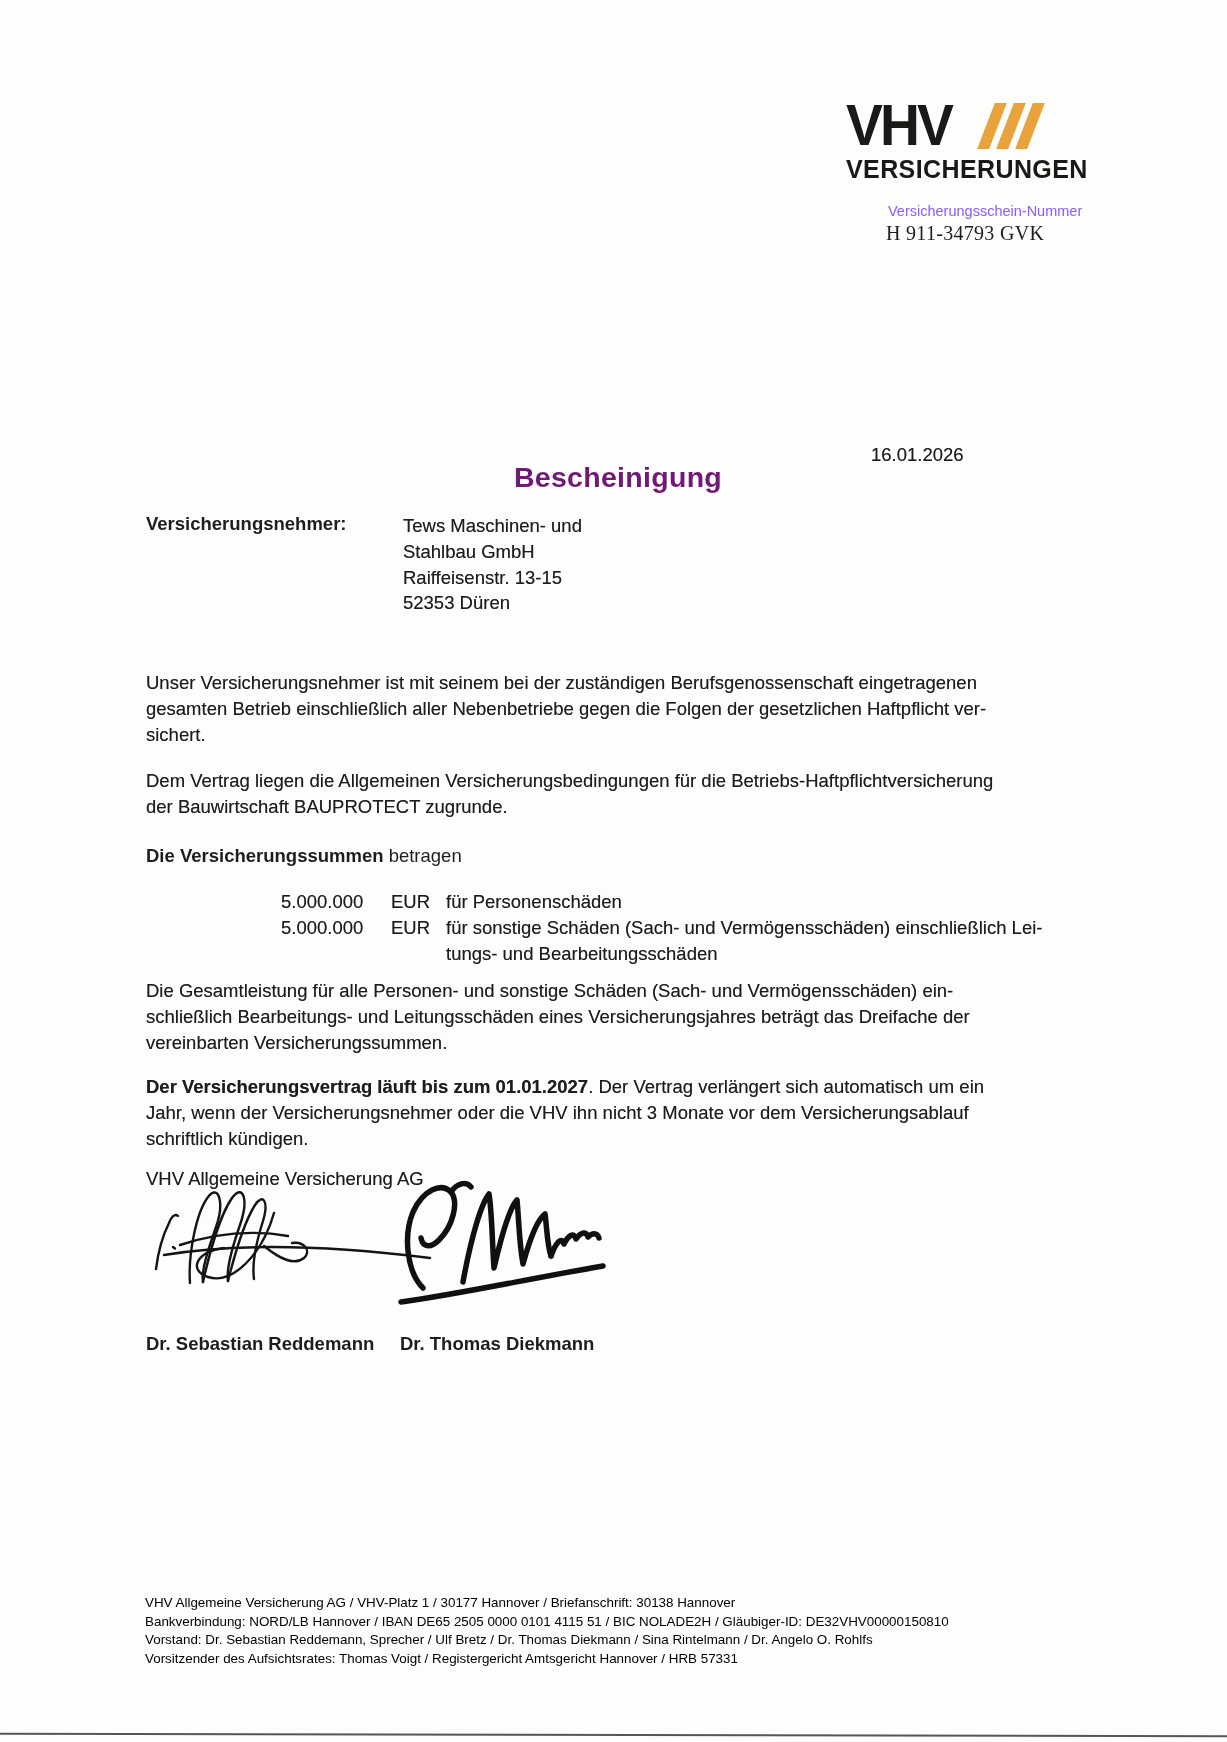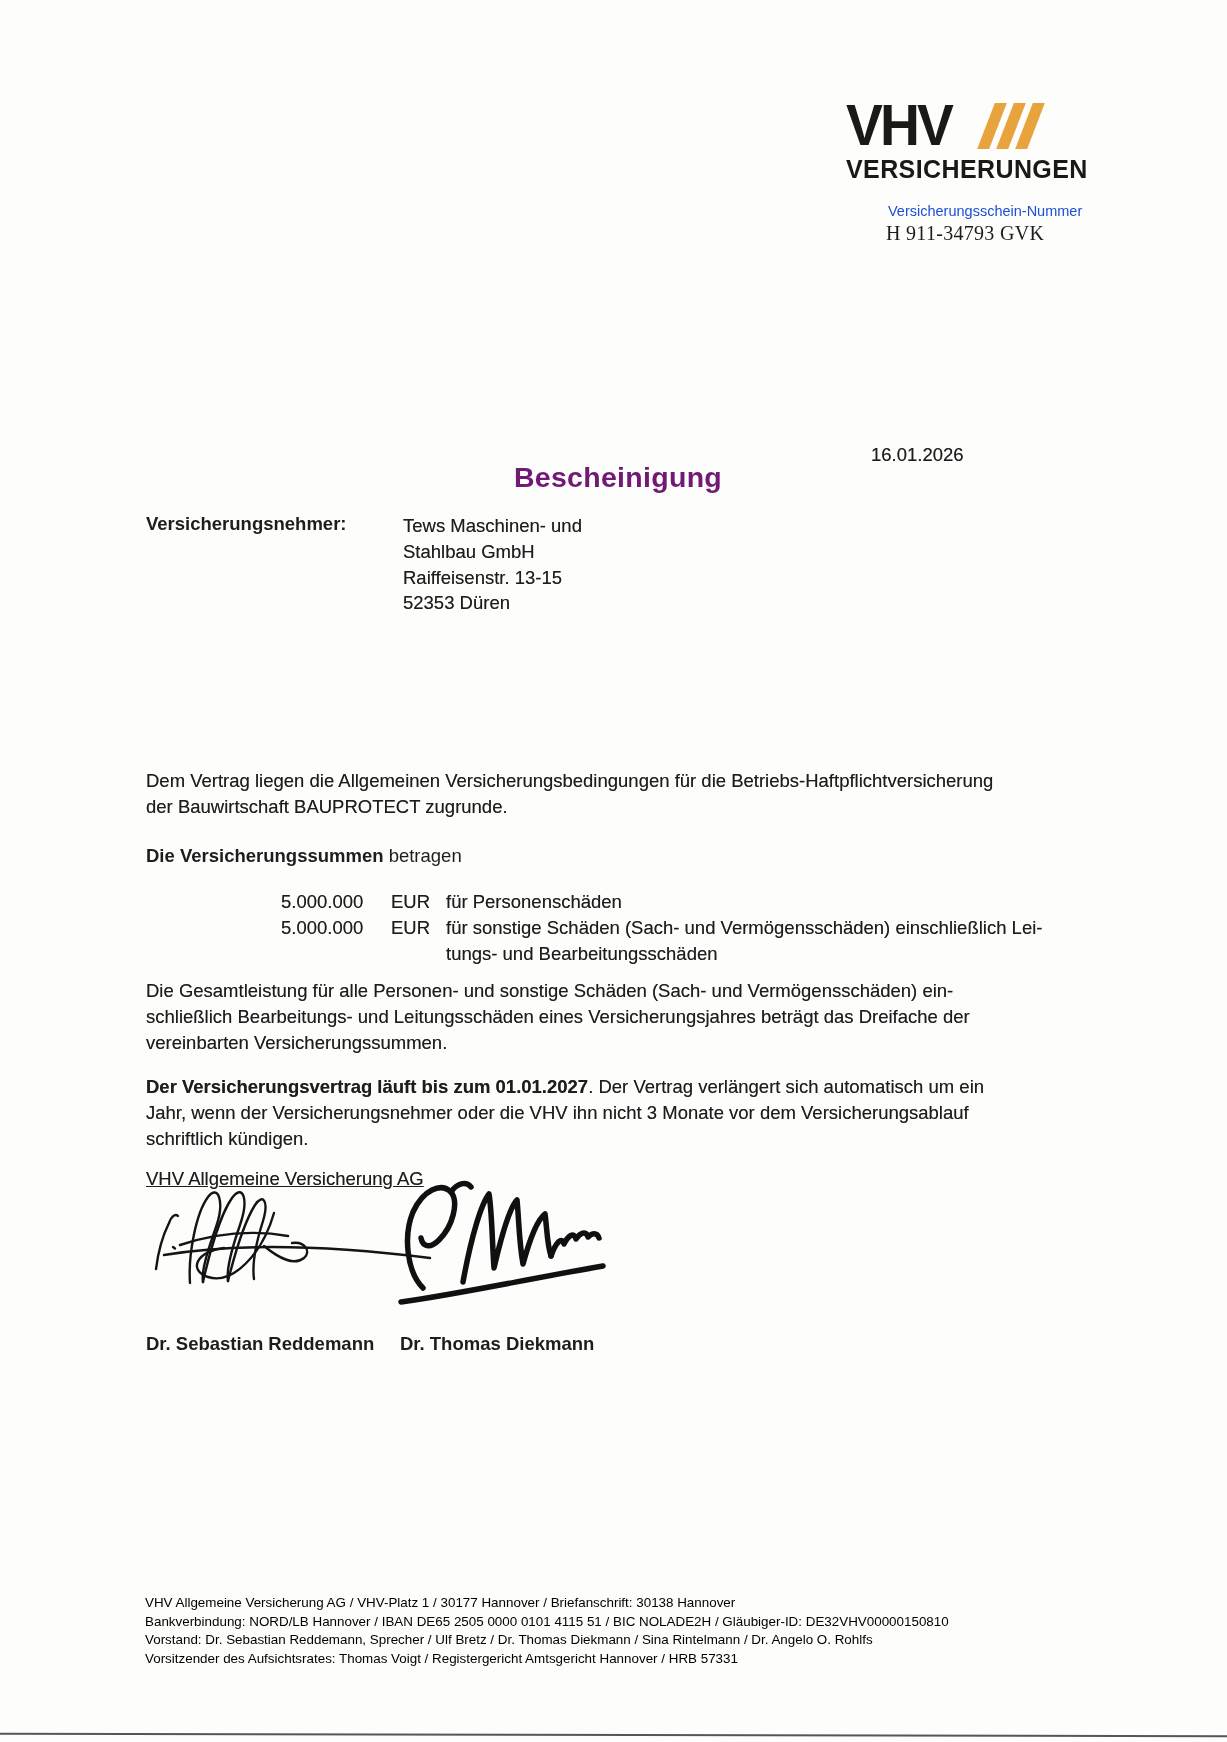--- a/index.html
+++ b/index.html
@@ -20,21 +20,21 @@
   .brand-word {
     font-size:57px; font-weight:900; letter-spacing:-3px; line-height:0.9;
     color:#191917; transform:scaleX(0.97); transform-origin:left top;
   }
   .slashes { display:flex; gap:7px; margin-left:12px; margin-top:3px; }
   .slash { width:12px; height:46px; transform:skewX(-21deg); background:#E8A33C; }
   .brand-sub {
     font-size:25px; font-weight:800; letter-spacing:0.4px; margin-top:3px;
     color:#191917; transform:scaleY(1.04); transform-origin:left top; white-space:nowrap;
   }
-  .policy-label { left:888px; top:203px; font-size:14.5px; color:#1d4ed8; }
+  .policy-label { left:888px; top:203px; font-size:14.5px; color:#8b5cf6; }
   .policy-number { left:886px; top:222px; font-size:20px; letter-spacing:0.3px;font-family:Liberation Serif, serif; }
 
   
   .doc-date { left:871px; top:442px; font-size:18px; }
   .doc-title {
     left:146px; top:461px; width:944px; text-align:center;
     font-size:28.5px; font-weight:800; letter-spacing:0.3px; color:#701a75;
   }
 
   
@@ -47,21 +47,21 @@
   .p-coverage   { left:146px; top:670px;  width:965px; }
   .p-conditions { left:146px; top:768px;  width:965px; }
   .sums-heading { left:146px; top:843px;  width:965px; white-space:pre-line; font-size:18.5px; line-height:25.8px; }
   .sums         { left:281px; top:889px;  width:830px; }
   .sum-row { display:flex; align-items:flex-start; }
   .sum-amount   { width:110px; flex:none; }
   .sum-currency { width:55px;  flex:none; }
   .sum-desc     { width:660px; }
   .p-total      { left:146px; top:978px;  width:965px; }
   .p-term       { left:146px; top:1074px; width:965px; }
-  .company-name { left:146px; top:1166px; width:965px;text-decoration:underline; }
+  .company-name { left:146px; top:1166px; width:965px; }
 
   
   .sig-left  { left:146px; top:1183px; }
   .sig-right { left:393px; top:1176px; }
   .sig-name-left  { left:146px; top:1333px; font-size:18.5px; font-weight:bold; }
   .sig-name-right { left:400px; top:1333px; font-size:18.5px; font-weight:bold; }
 
   
   .footer { left:145px; top:1594px; font-size:13.4px; line-height:18.6px; color:#000000; }
   .footer div { white-space:nowrap; }
@@ -90,20 +90,23 @@
 
   <div class="abs doc-date txt">16.01.2026</div>
   <div class="abs doc-title">Bescheinigung</div>
 
   <div class="abs ph-label">Versicherungsnehmer:</div>
   <div class="abs ph-address txt">Tews Maschinen- und
 Stahlbau GmbH
 Raiffeisenstr. 13-15
 52353 Düren</div>
 
+  <div class="abs p-coverage txt">Unser Versicherungsnehmer ist mit seinem bei der zuständigen Berufsgenossenschaft eingetragenen
+gesamten Betrieb einschließlich aller Nebenbetriebe gegen die Folgen der gesetzlichen Haftpflicht ver-
+sichert.</div>
   <div class="abs p-conditions txt">Dem Vertrag liegen die Allgemeinen Versicherungsbedingungen für die Betriebs-Haftpflichtversicherung
 der Bauwirtschaft BAUPROTECT zugrunde.</div>
 
   <div class="abs sums-heading"><span class="bold">Die Versicherungssummen</span><span> betragen</span></div>
 
   <div class="abs sums">
     <div class="sum-row">
       <div class="sum-amount txt">5.000.000</div>
       <div class="sum-currency txt">EUR</div>
       <div class="sum-desc txt">für Personenschäden</div>

